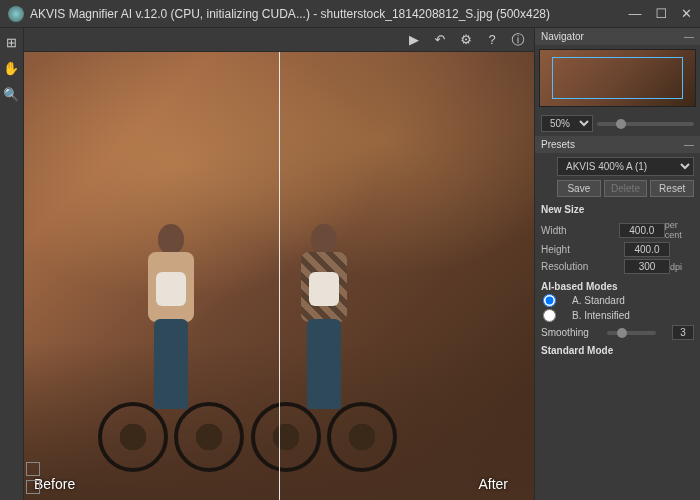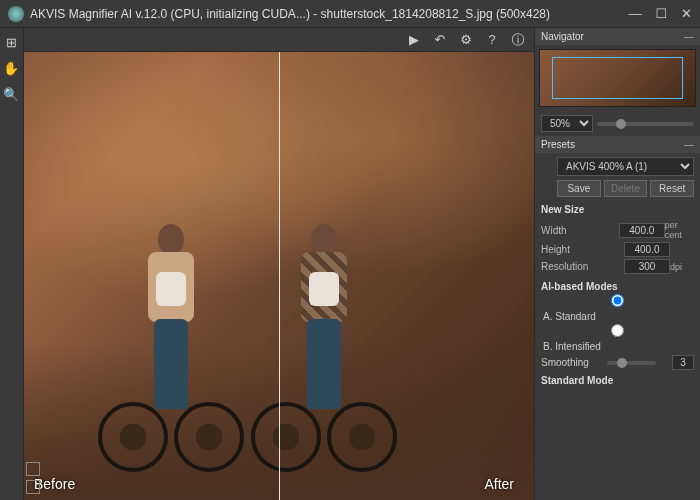--- a/index.html
+++ b/index.html
@@ -23,21 +23,21 @@
 .fig2 { left:48%; }
 .head { position:absolute; top:0; left:50%; transform:translateX(-50%); width:26px; height:30px; background:#6b4a3a; border-radius:50% 50% 45% 45%; }
 .torso { position:absolute; top:28px; left:50%; transform:translateX(-50%); width:46px; height:70px; background:#c9a582; border-radius:8px; }
 .fig2 .torso { background: repeating-linear-gradient(45deg,#8b6a52 0 6px,#5a4232 6px 12px); }
 .tee { position:absolute; top:48px; left:50%; transform:translateX(-50%); width:30px; height:34px; background:#e8e2d8; border-radius:6px; }
 .legs { position:absolute; top:95px; left:50%; transform:translateX(-50%); width:34px; height:90px; background:#2e4a5a; border-radius:6px 6px 0 0; }
 .wheel { position:absolute; bottom:-8px; width:70px; height:70px; border:4px solid #1a1410; border-radius:50%; background:radial-gradient(circle,#3a2818 30%,transparent 31%); }
 .w1 { left:-18px; } .w2 { right:-18px; }
 .divider { position: absolute; top: 0; bottom: 0; left: 50%; width: 1px; background: #e8e8e8; }
 .label-before { position: absolute; bottom: 8px; left: 10px; color: #fff; font-size: 14px; text-shadow: 0 0 3px #000; }
-.label-after { position: absolute; bottom: 8px; right: 20px; color: #fff; font-size: 14px; text-shadow: 0 0 3px #000; }
+.label-after { position: absolute; bottom: 8px; right: 26px; color: #fff; font-size: 14px; text-shadow: 0 0 3px #000; }
 .bottomtools { position:absolute; left:2px; bottom:6px; display:flex; flex-direction:column; gap:4px; }
 .bottomtools .bt { width:14px; height:14px; border:1px solid #888; cursor:pointer; }
 .rightpanel { width: 166px; background: #3a3a3a; border-left: 1px solid #2a2a2a; display: flex; flex-direction: column; font-size: 10px; }
 .section-hdr { background: #454545; padding: 3px 6px; font-size: 10px; color: #ddd; display:flex; justify-content:space-between; align-items:center; }
 .navigator { padding: 4px; }
 .nav-thumb { width: 100%; height: 58px; background: linear-gradient(135deg, #8b5a3c, #6b4530, #3d2818); border: 1px solid #222; position:relative; }
 .nav-thumb::after { content:""; position:absolute; inset:12% 8%; border:1px solid #5bf; }
 .zoom-row { display: flex; align-items: center; gap: 4px; padding: 4px 6px; }
 .zoom-sel { background: #2a2a2a; border: 1px solid #555; color: #ccc; padding: 1px 4px; font-size: 10px; width: 52px; }
 .slider { flex:1; height: 4px; background: #555; border-radius: 2px; position:relative; }
@@ -46,21 +46,21 @@
 .preset-sel { width: 100%; background: #2a2a2a; border: 1px solid #555; color: #ccc; padding: 2px 4px; font-size: 10px; margin-bottom: 4px; }
 .btn-row { display: flex; gap: 3px; }
 .btn { flex: 1; background: #4a4a4a; border: 1px solid #666; color: #ccc; padding: 2px 0; font-size: 10px; text-align: center; cursor: pointer; }
 .btn.dis { color: #777; }
 .form-group { padding: 2px 6px; }
 .form-row { display: flex; align-items: center; margin: 2px 0; }
 .form-row label { width: 50px; font-size: 10px; color: #bbb; }
 .form-row input { width: 46px; background: #2a2a2a; border: 1px solid #555; color: #ccc; padding: 1px 3px; font-size: 10px; text-align:center;margin-left:33px; }
 .form-row .unit { font-size: 9px; color: #aaa; }
 .sub-hdr { font-size: 10px; color: #ddd; padding: 3px 6px 1px; font-weight: bold; }
-.radio-row { display: flex; gap: 4px; padding: 1px 8px; font-size: 10px; flex-direction: column; }
+.radio-row { display: flex; align-items: center; gap: 16px; padding: 1px 8px; font-size: 10px; }
 .radio-row input { margin: 0; }
 .slider-row { display:flex; align-items:center; gap:16px; padding:2px 6px; }
 .slider-row label { width:50px; font-size:10px; }
 .slider-row .slider { flex:1; }
 .slider-row .val { width:22px; background:#2a2a2a; border:1px solid #555; text-align:center; font-size:10px; padding:1px 0;}
 .desc { padding: 4px 6px; font-size: 9px; color: #999; line-height: 1.3; border-top:1px solid #2a2a2a; margin-top:4px; flex:1; }
 .collapse { color:#aaa; font-size:10px; cursor:pointer; }
 </style>
 </head>
 <body>

